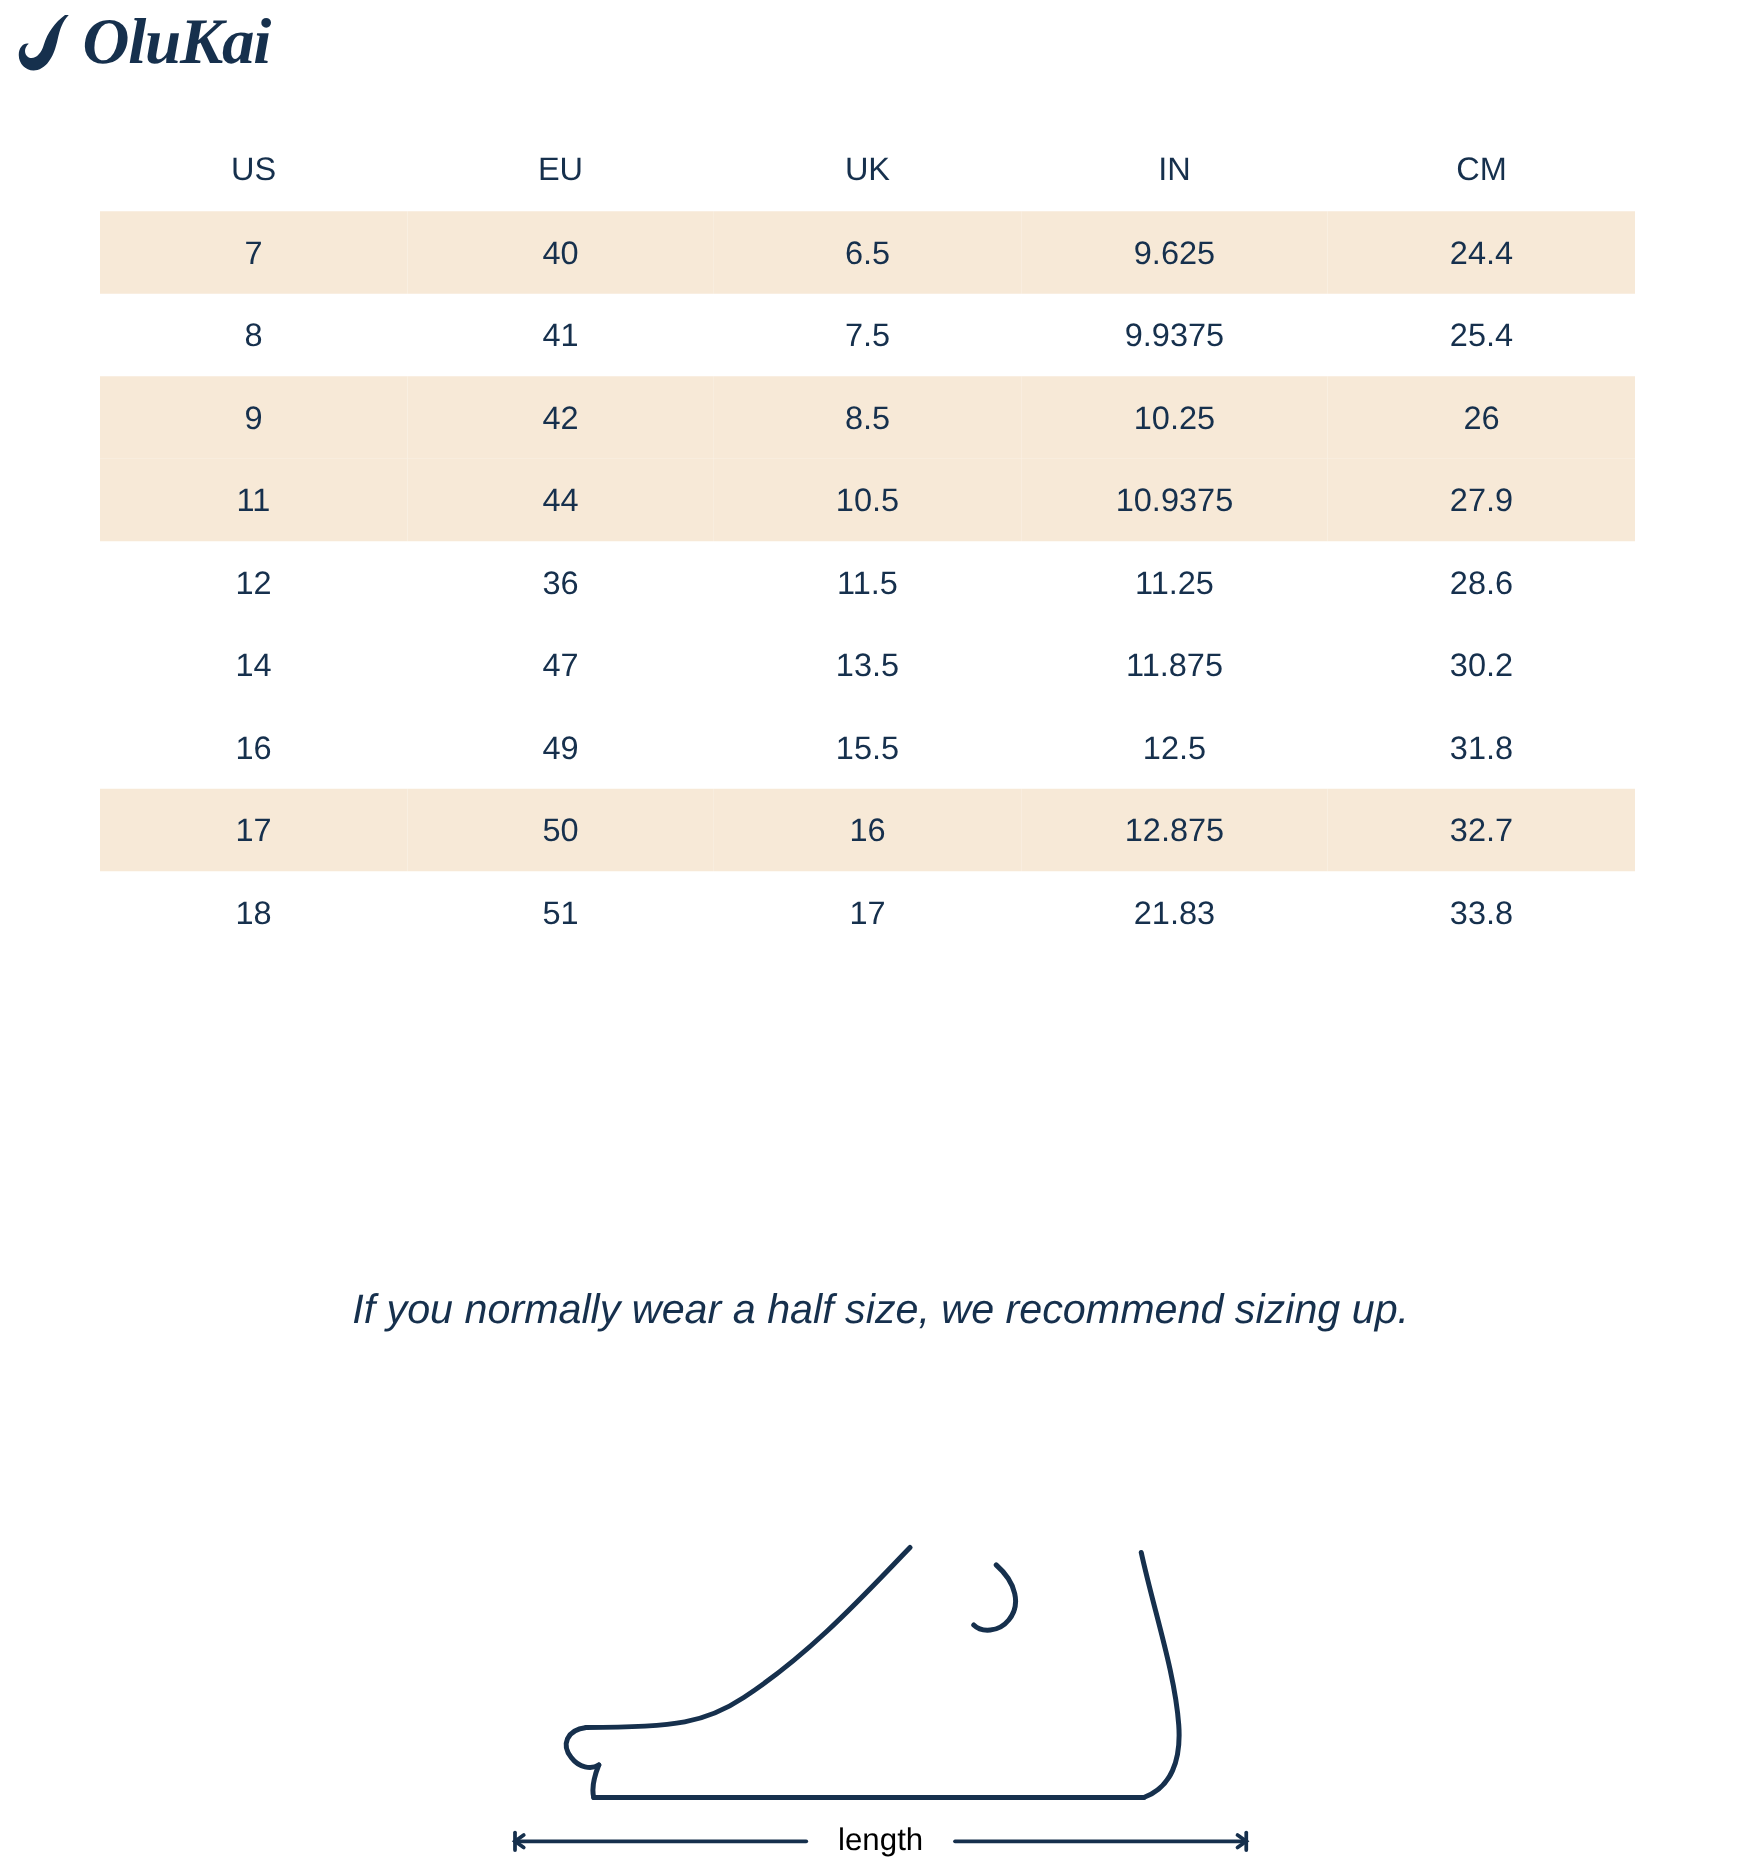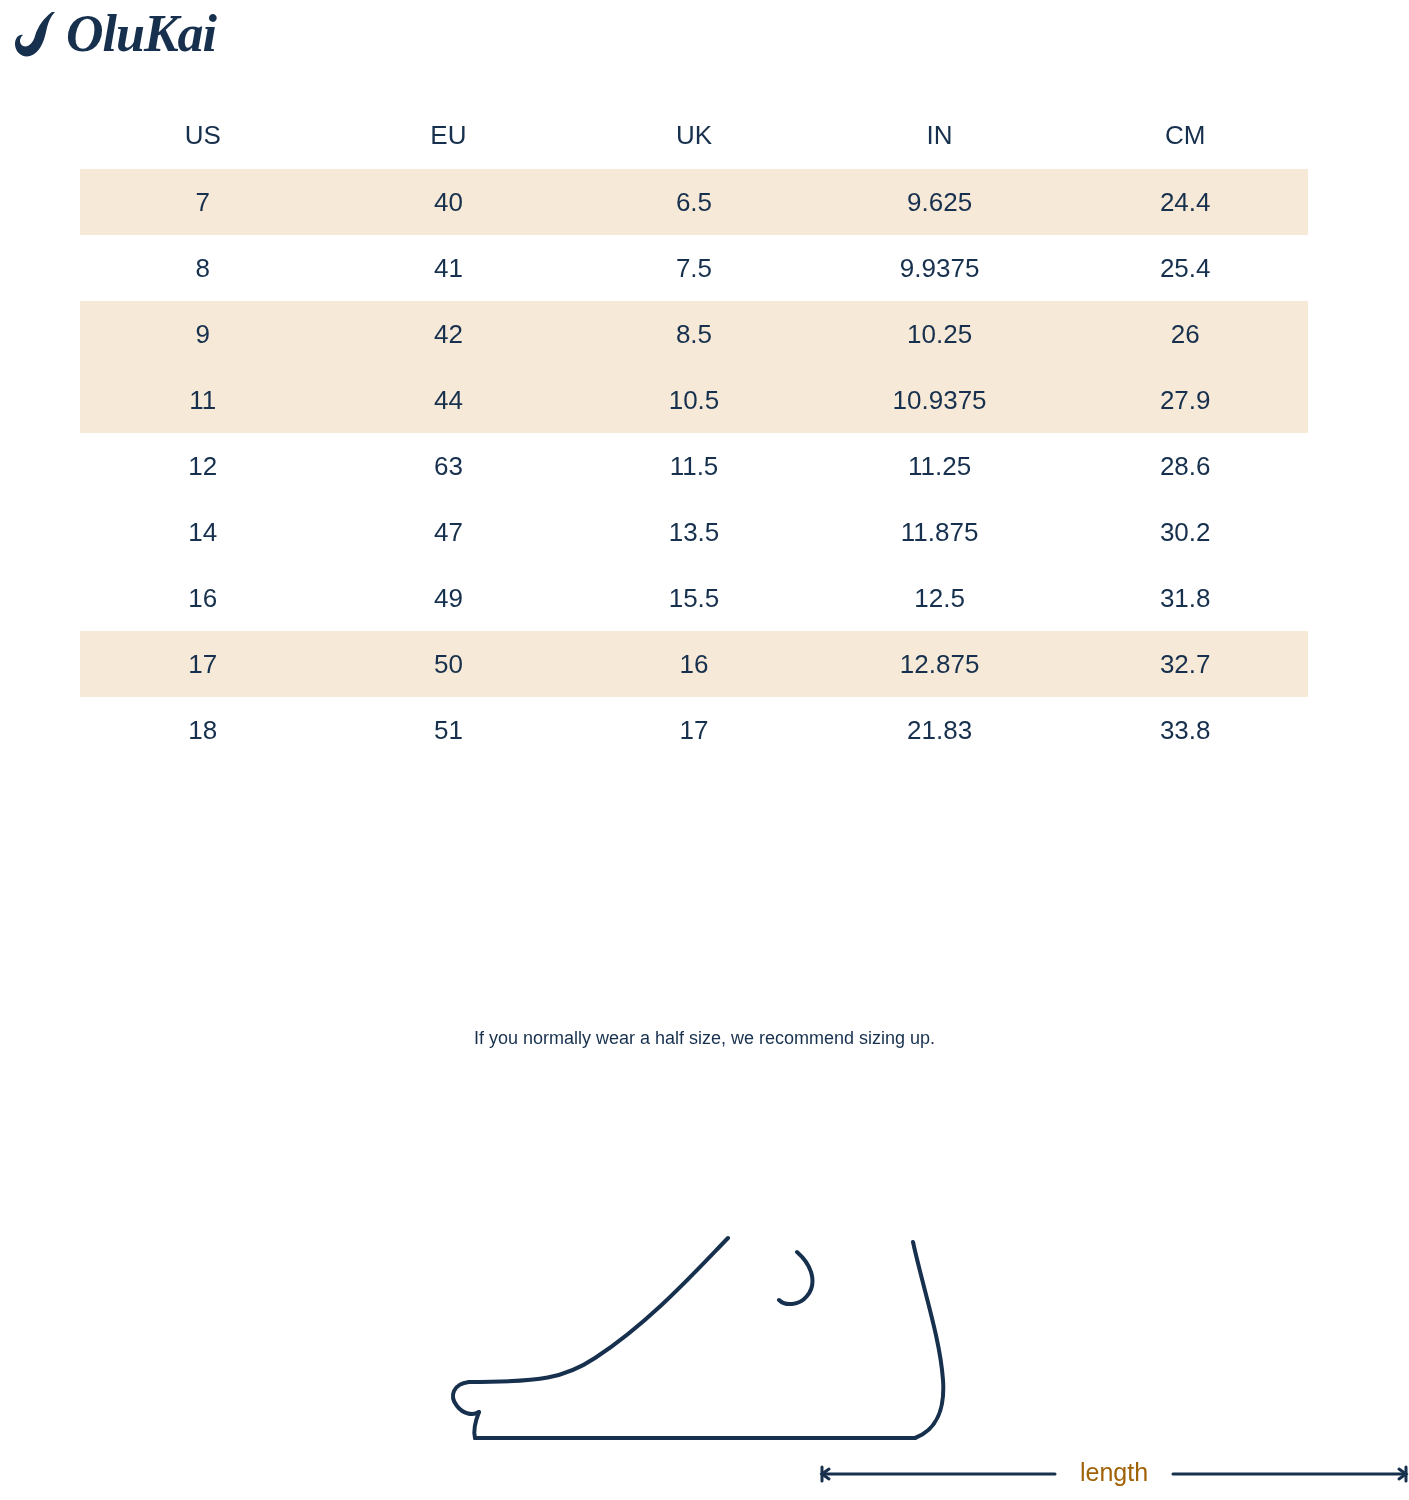--- a/index.html
+++ b/index.html
@@ -58,39 +58,40 @@
   }
   .size-table tbody tr.alt td {
     background: #f7e9d7;
   }
   .note {
     position: absolute;
     left: 0;
     right: 0;
     top: 1028px;
     text-align: center;
-    font-size: 18px;
-    color: #16304d;
+    font-size: 33px;
+    color: #16304d;
+    font-style: italic;
   }
   .diagram {
     position: absolute;
     left: 0;
     right: 0;
     top: 1230px;
     display: flex;
     justify-content: center;
   }
   .length-label {
     position: absolute;
     left: 0;
     right: 0;
     top: 1458px;
-    text-align: right;
+    text-align: center;
     font-size: 25px;
-    color: #a16207;
+    color: #000000;
   }
 </style>
 </head>
 <body>
 
 <div class="brand">
   <span class="brand-mark">
     <svg width="46" height="52" viewBox="0 0 46 52" aria-hidden="true">
       <path d="M38 4 C30 10, 24 18, 21 28 C19 35, 14 40, 9 38 C5 36, 5 30, 9 27 C5 26, 1 30, 1 36 C1 44, 8 50, 16 48 C26 45, 30 33, 32 24 C34 15, 36 9, 41 4 Z" fill="#16304d"></path>
     </svg>
@@ -132,21 +133,21 @@
     </tr>
     <tr class="alt">
       <td>11</td>
       <td>44</td>
       <td>10.5</td>
       <td>10.9375</td>
       <td>27.9</td>
     </tr>
     <tr>
       <td>12</td>
-      <td>63</td>
+      <td>36</td>
       <td>11.5</td>
       <td>11.25</td>
       <td>28.6</td>
     </tr>
     <tr>
       <td>14</td>
       <td>47</td>
       <td>13.5</td>
       <td>11.875</td>
       <td>30.2</td>

